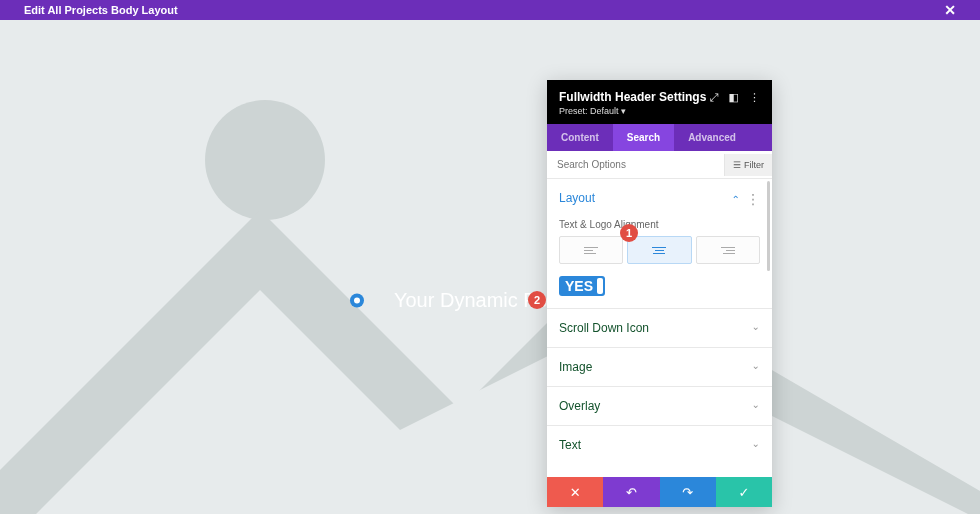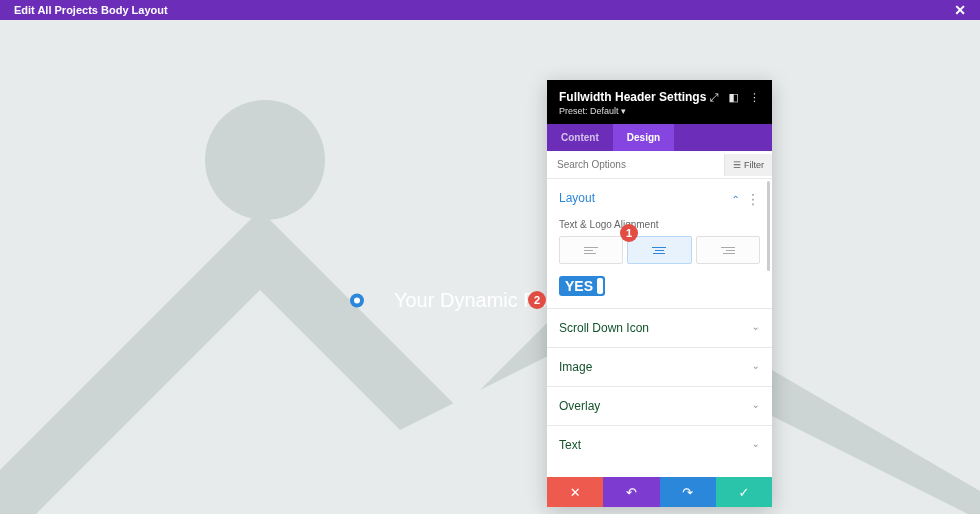--- a/index.html
+++ b/index.html
@@ -1,18 +1,18 @@
 <!DOCTYPE html>
 <html><head>
   <meta charset="utf-8">
   <style>
     * { box-sizing: border-box; margin: 0; padding: 0; }
     body { font-family: -apple-system, BlinkMacSystemFont, "Segoe UI", Arial, sans-serif; width: 980px; height: 514px; overflow: hidden; position: relative; background: #e7ebec; }
     
-    .top-bar { background: #6c2eb9; color: #fff; height: 20px; display: flex; align-items: center; justify-content: space-between; padding: 0 14px; font-size: 11px; font-weight: 600; position: relative; z-index: 10; }
+    .top-bar { background: #6c2eb9; color: #fff; height: 20px; display: flex; align-items: center; justify-content: space-between; padding: 0 24px; font-size: 11px; font-weight: 600; position: relative; z-index: 10; }
     .top-bar .close { cursor: pointer; font-size: 14px; }
     
     .canvas-bg { position: absolute; top: 20px; left: 0; right: 0; bottom: 0; overflow: hidden; }
     .canvas-bg svg { position: absolute; top: 0; left: 0; width: 100%; height: 100%; }
     
     .post-title { position: absolute; left: 50%; top: 300px; transform: translate(-50%, -50%); color: #fff; font-size: 20px; font-weight: 400; white-space: nowrap; display: flex; align-items: center; gap: 30px; }
     .dynamic-icon { width: 14px; height: 14px; background: #2b87da; border-radius: 50%; display: inline-flex; align-items: center; justify-content: center; }
     .dynamic-icon::before { content: ''; width: 6px; height: 6px; background: #fff; border-radius: 50%; }
     
     .badge { position: absolute; width: 18px; height: 18px; background: #e14d43; color: #fff; border-radius: 50%; display: flex; align-items: center; justify-content: center; font-size: 11px; font-weight: 600; z-index: 50; }
@@ -106,21 +106,22 @@
         <span>⤢</span>
         <span>◧</span>
         <span>⋮</span>
       </div>
     </div>
     <div class="preset"><span>Preset: Default </span>▾</div>
   </div>
 
   <div class="tabs">
     <div class="tab">Content</div>
-    <div class="tab active">Design</div>
+    <div class="tab active">Search</div>
+    <div class="tab">Advanced</div>
   </div>
 
   <div class="panel-body">
     <div class="custom-scrollbar"></div>
 
     <div class="search-row">
       <input class="search-input" placeholder="Search Options" style="">
       <div class="filter-btn">
         <span>☰</span>
         <span>Filter</span>

